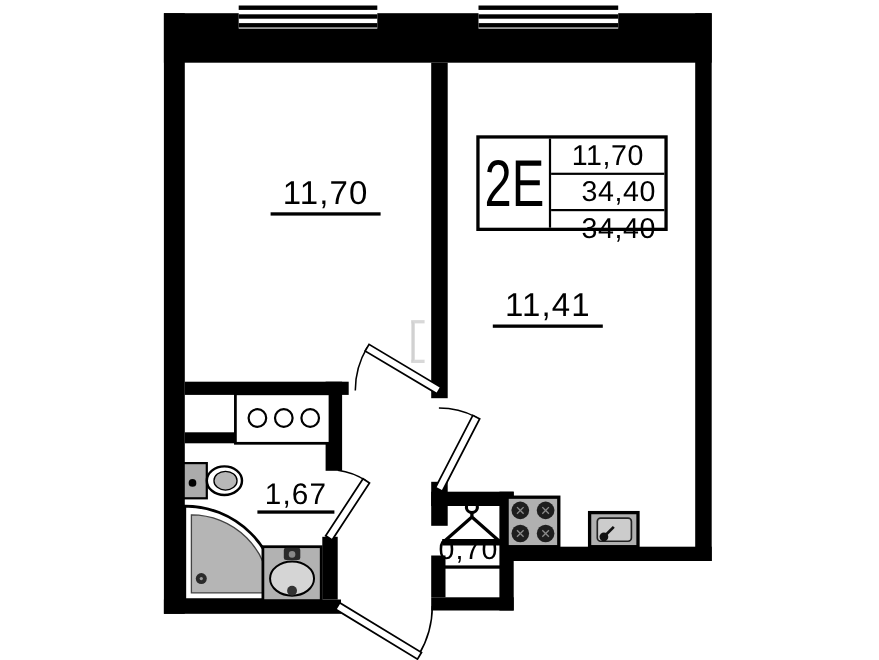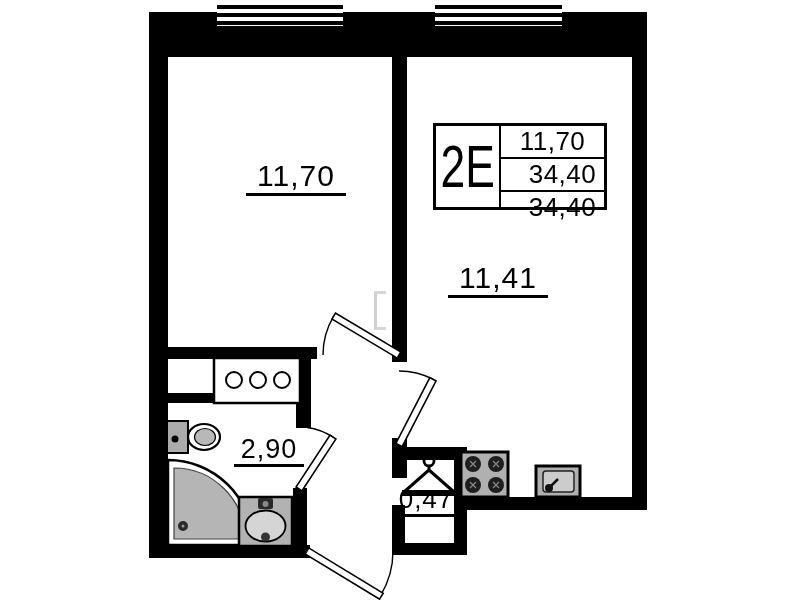--- a/index.html
+++ b/index.html
@@ -148,24 +148,24 @@
       <circle cx="429" cy="461" r="5" fill="none" stroke="#000" stroke-width="2.8"></circle>
       <path d="M 429 466 L 429 470 L 404 492 M 429 470 L 454 492" fill="none" stroke="#000" stroke-width="3"></path>
       <path d="M 402 493 L 458 493" stroke="#000" stroke-width="6" fill="none"></path>
     </g>
   </svg>
 
   <div class="area-label lbl-big" style="left:246px;top:160px;width:100px;">11,70</div>
 
   <div class="area-label lbl-big" style="left:448px;top:262px;width:100px;">11,41</div>
 
-  <div class="area-label lbl-mid" style="left:234px;top:435px;width:70px;">2,90</div>
+  <div class="area-label lbl-mid" style="left:234px;top:435px;width:70px;">1,67</div>
 
 
-  <div class="area-label lbl-small" style="left:396px;top:486px;width:60px;">0,47</div>
+  <div class="area-label lbl-small" style="left:396px;top:486px;width:60px;">0,70</div>
 
   <div id="info-table">
     <div class="type-cell">
       <span>2Е</span>
     </div>
     <div class="vals">
       <div class="row">11,70</div>
       <div class="row">34,40</div>
       <div class="row">34,40</div>
     </div>

